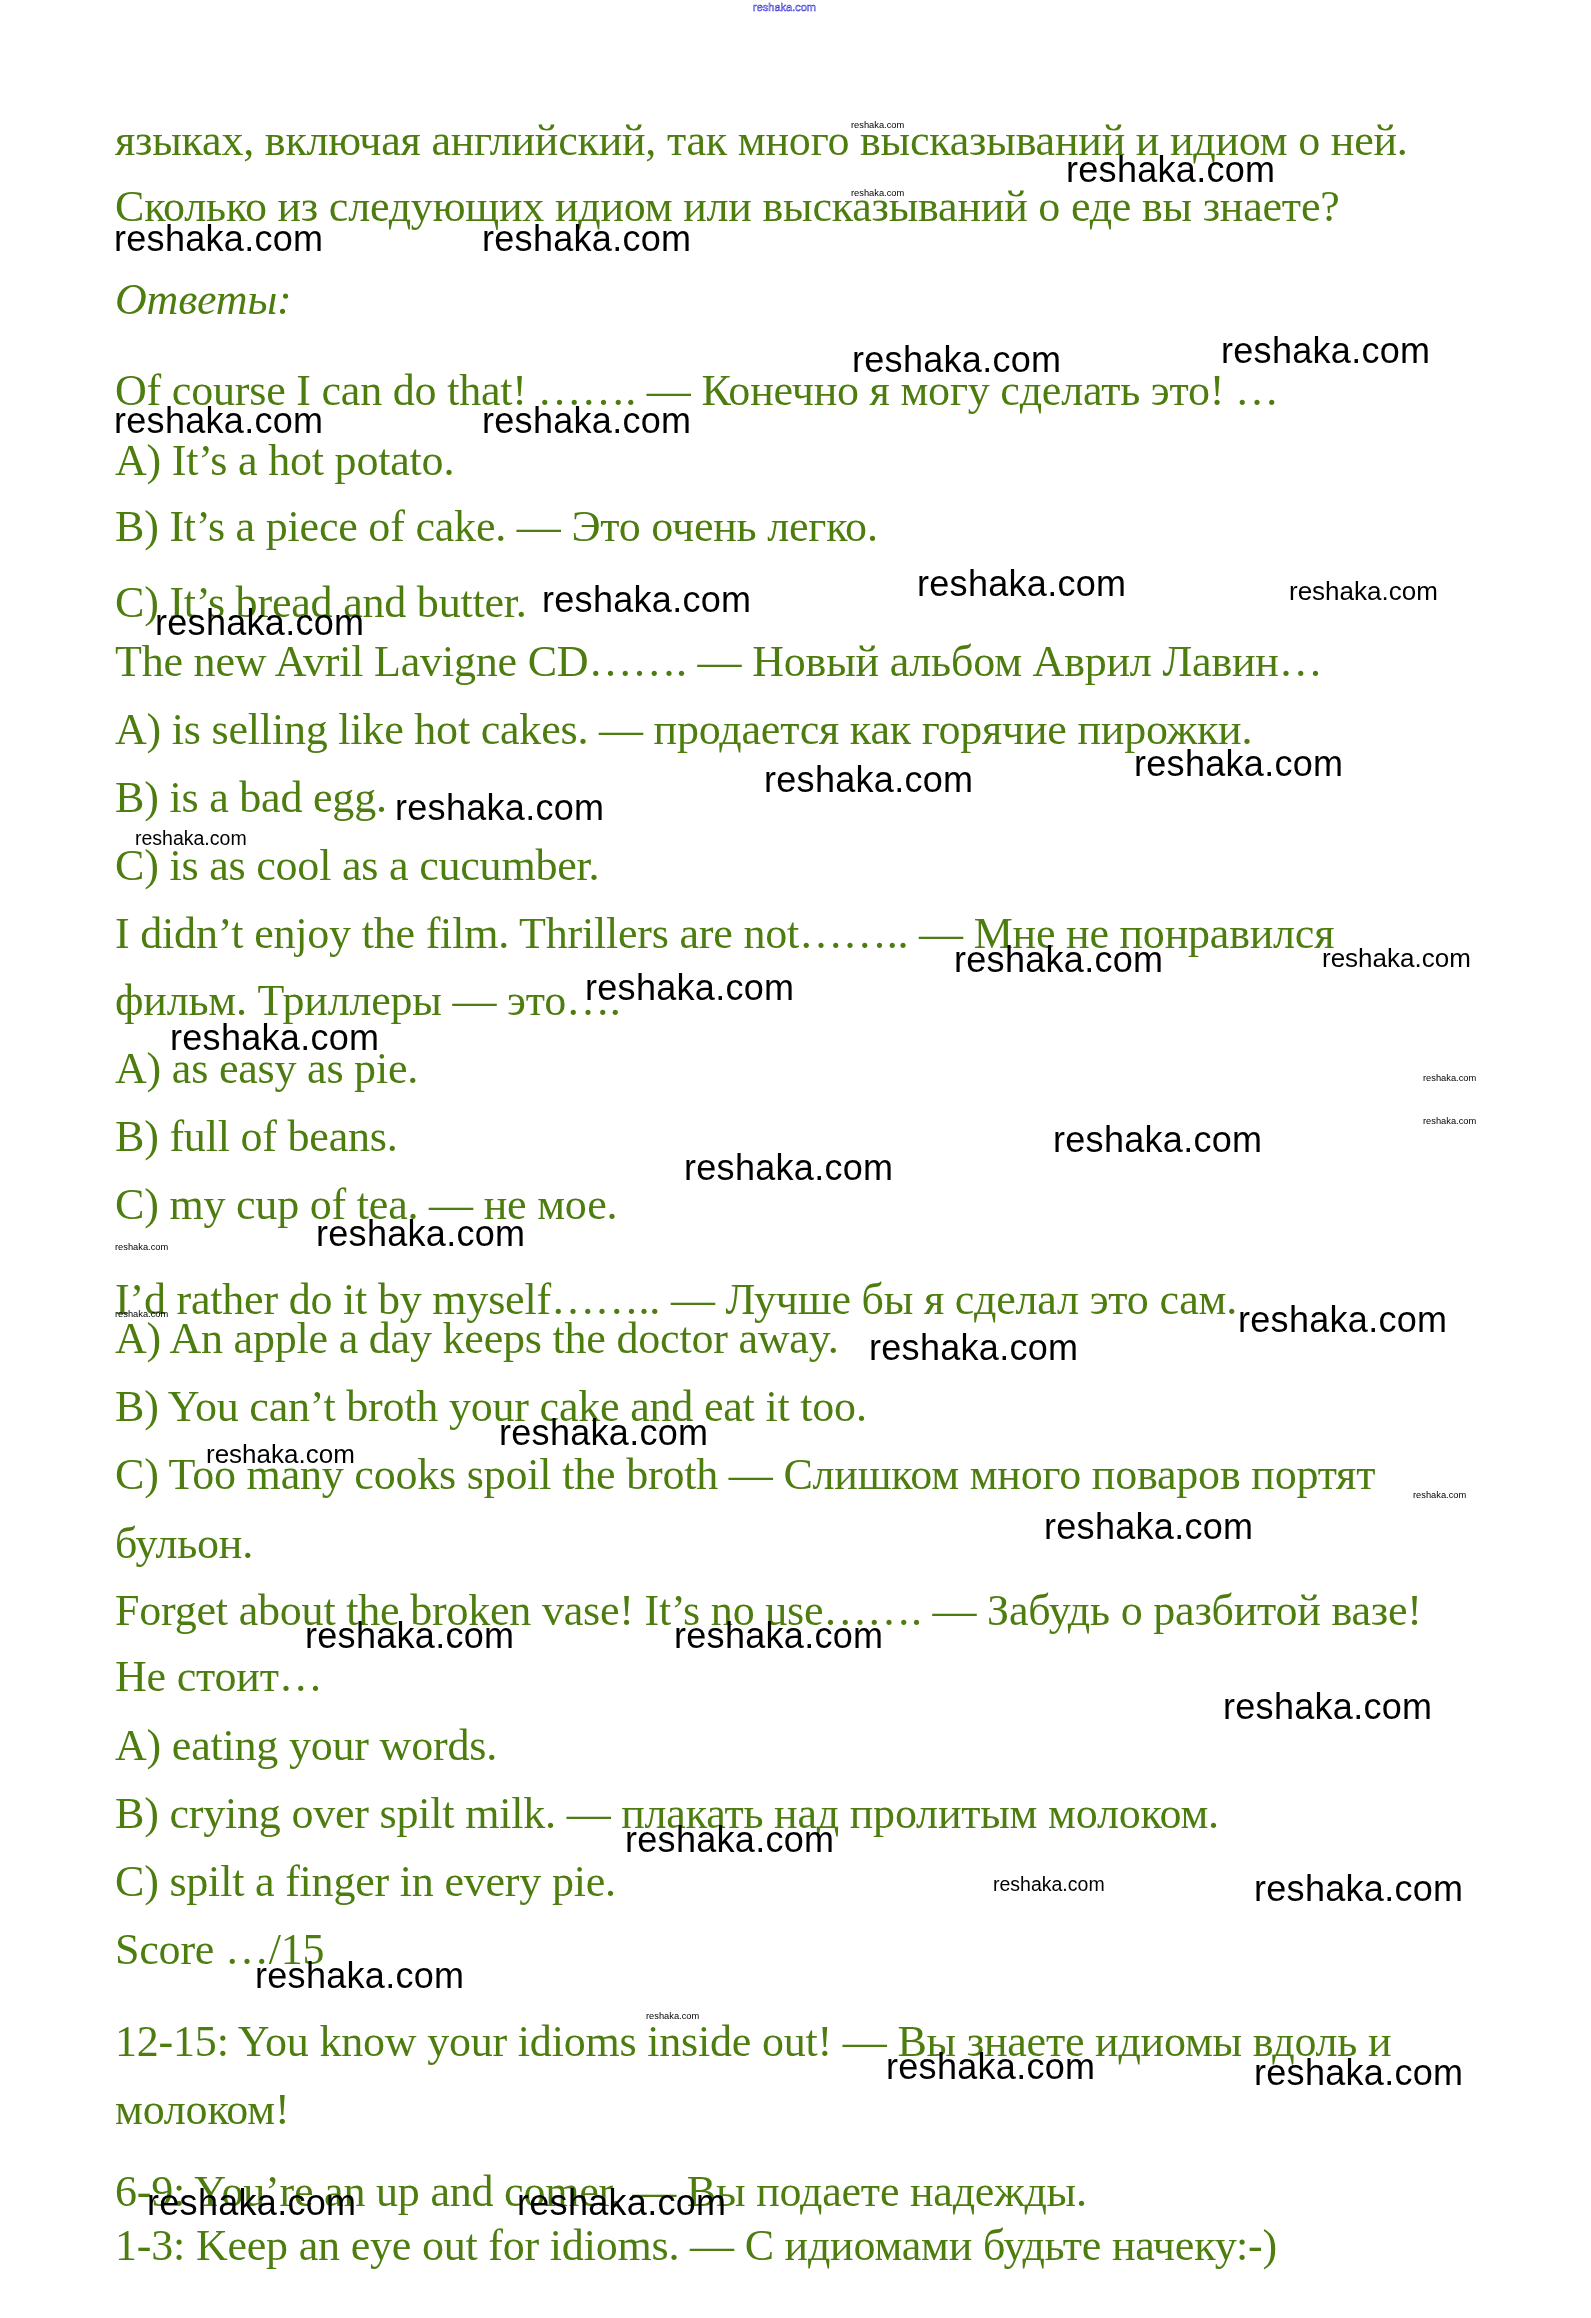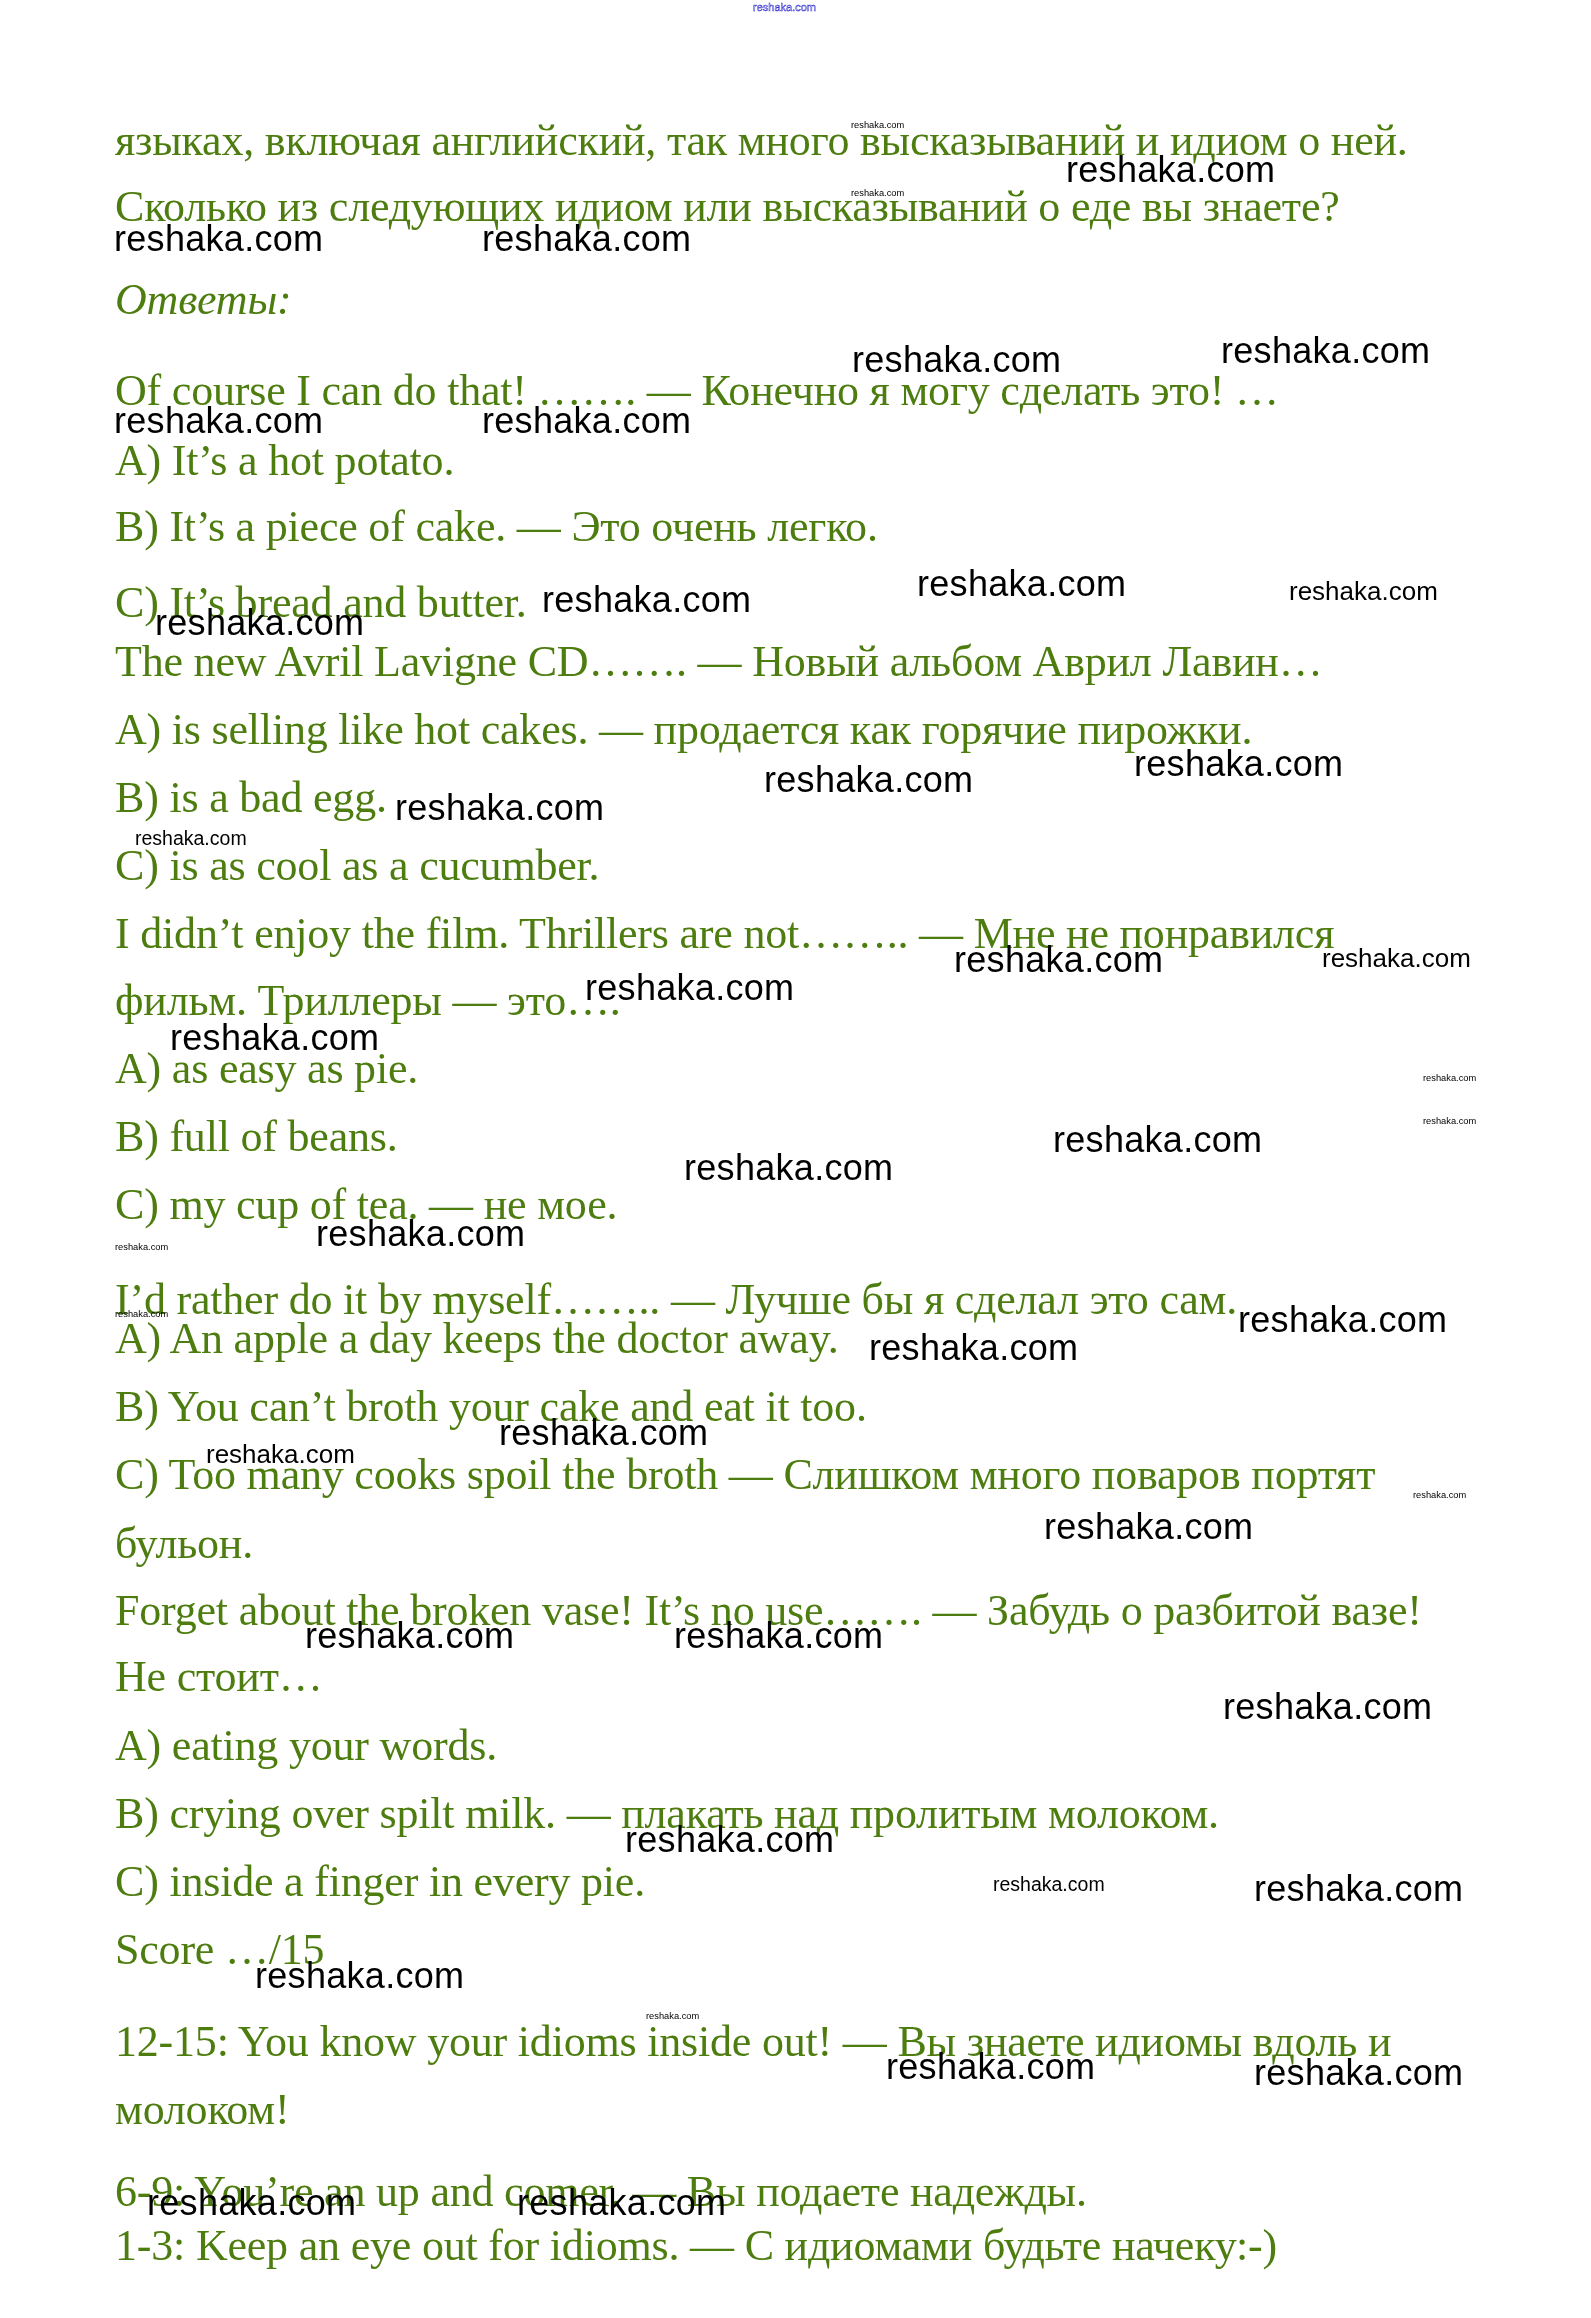--- a/index.html
+++ b/index.html
@@ -48,21 +48,21 @@
       <div class="line" style="top: 1183px;">C) my cup of tea. — не мое.</div>
       <div class="line" style="top: 1278px;">I’d rather do it by myself…….. — Лучше бы я сделал это сам.</div>
       <div class="line" style="top: 1317px;">A) An apple a day keeps the doctor away.</div>
       <div class="line" style="top: 1385px;">B) You can’t broth your cake and eat it too.</div>
       <div class="line" style="top: 1453px;">C) Too many cooks spoil the broth — Слишком много поваров портят</div>
       <div class="line" style="top: 1522px;">бульон.</div>
       <div class="line" style="top: 1589px;">Forget about the broken vase! It’s no use……. — Забудь о разбитой вазе!</div>
       <div class="line" style="top: 1655px;">Не стоит…</div>
       <div class="line" style="top: 1724px;">A) eating your words.</div>
       <div class="line" style="top: 1792px;">B) crying over spilt milk. — плакать над пролитым молоком.</div>
-      <div class="line" style="top: 1860px;">C) inside a finger in every pie.</div>
+      <div class="line" style="top: 1860px;">C) spilt a finger in every pie.</div>
       <div class="line" style="top: 1928px;">Score …/15</div>
       <div class="line" style="top: 2020px;">12-15: You know your idioms inside out! — Вы знаете идиомы вдоль и</div>
       <div class="line" style="top: 2088px;">молоком!</div>
       <div class="line" style="top: 2154px; margin-top: 16px;">6-9: You’re an up and comer. — Вы подаете надежды.</div>
       <div class="line" style="top: 2224px;">1-3: Keep an eye out for idioms. — С идиомами будьте начеку:-)</div>
     </div>
   <div id="watermarks">
       <div class="wm tiny" style="left: 851px; top: 121px;">reshaka.com</div>
       <div class="wm big" style="left: 1066px; top: 152px;">reshaka.com</div>
       <div class="wm tiny" style="left: 851px; top: 189px;">reshaka.com</div>

